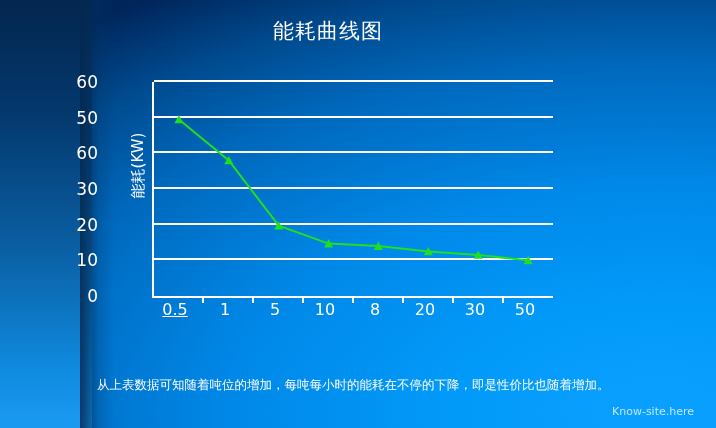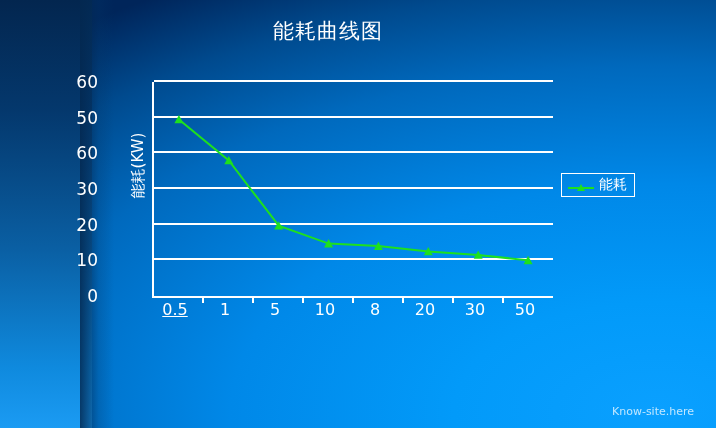--- a/index.html
+++ b/index.html
@@ -146,25 +146,17 @@
     <div class="xtick-label" style="left:129px;">1</div>
     <div class="xtick-label" style="left:179px;">5</div>
     <div class="xtick-label" style="left:229px;">10</div>
     <div class="xtick-label" style="left:279px;">8</div>
     <div class="xtick-label" style="left:329px;">20</div>
     <div class="xtick-label" style="left:379px;">30</div>
     <div class="xtick-label" style="left:429px;">50</div>
 
   </div>
 
-  <div id="legend">
-    <span id="legend-sample">
-      <svg width="26" height="12" viewBox="0 0 26 12">
-        <line x1="0" y1="6" x2="26" y2="6" stroke="#1ee01e" stroke-width="2"></line>
-        <polygon points="13,2 17,9 9,9" fill="#1ee01e"></polygon>
-      </svg>
-    </span>
-    <span id="legend-text">能耗</span>
-  </div>
 
+  <div id="caption">从上表数据可知随着吨位的增加，每吨每小时的能耗在不停的下降，即是性价比也随着增加。</div>
 
   <div id="watermark">Know-site.here</div>
 </div>
 
 </body></html>

